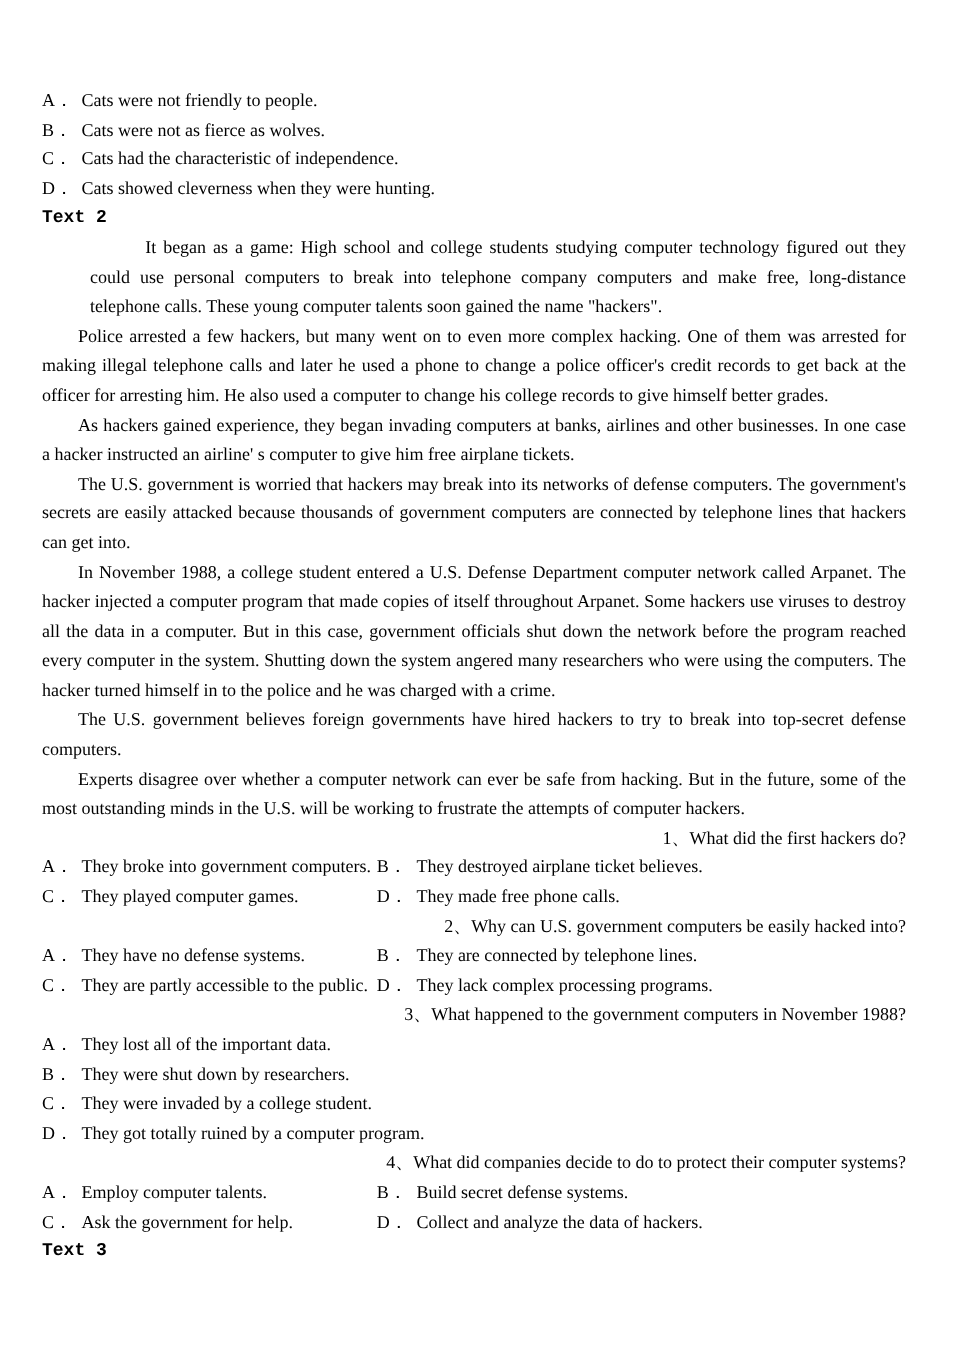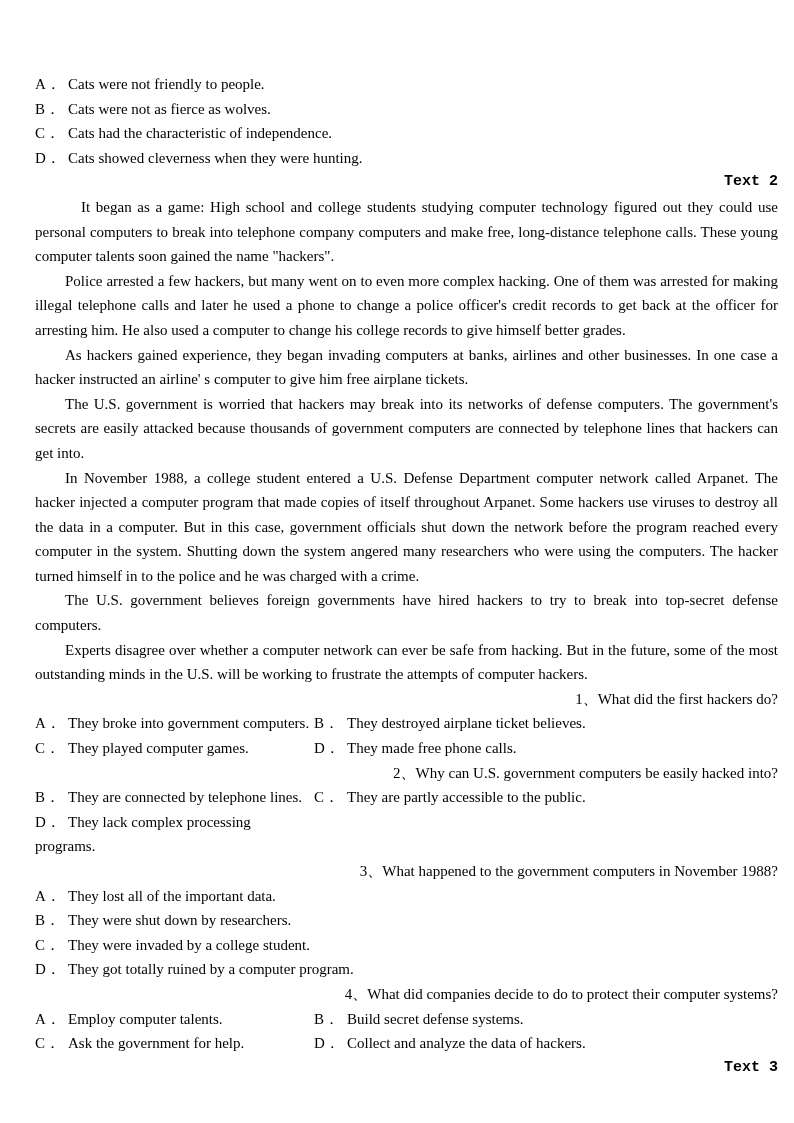--- a/index.html
+++ b/index.html
@@ -9,44 +9,45 @@
   }
   .page {
     width: 794px;
     height: 1123px;
     box-sizing: border-box;
     background: #ffffff;
     color: #000000;
     font-family: "Liberation Serif", "DejaVu Serif", serif;
     font-size: 15px;
     line-height: 24.6px;
-    padding: 72px 16px 0 35px;
+    padding: 72px 39px 0 35px;
     overflow: hidden;
   }
   .opt-line {
     text-align: left;
   }
   .opt-label {
     display: inline-block;
     min-width: 33px;
   }
   .text-heading {
-    text-align: right;
+    text-align: left;
     font-family: "Liberation Mono", "DejaVu Sans Mono", monospace;
     font-weight: 700;
     font-size: 15px;
     line-height: 24.6px;
   }
   p.para {
     margin: 0;
     text-align: justify;
     text-indent: 30px;
   }
   p.para-first {
     text-indent: 46px;
+    margin-left: 40px;
   }
   .question .stem {
     text-align: right;
   }
   .opts-grid {
     display: grid;
     grid-template-columns: 279px 1fr;
   }
 </style>
 </head>
@@ -79,20 +80,21 @@
       <div class="opt-line"><span class="opt-label">A．</span><span>They broke into government computers.</span></div>
       <div class="opt-line"><span class="opt-label">B．</span><span>They destroyed airplane ticket believes.</span></div>
       <div class="opt-line"><span class="opt-label">C．</span><span>They played computer games.</span></div>
       <div class="opt-line"><span class="opt-label">D．</span><span>They made free phone calls.</span></div>
     </div>
   </div>
 
   <div class="question">
     <div class="stem"><span>2、</span><span>Why can U.S. government computers be easily hacked into?</span></div>
     <div class="opts-grid">
+      <div class="opt-line"><span class="opt-label">A．</span><span>They have no defense systems.</span></div>
       <div class="opt-line"><span class="opt-label">B．</span><span>They are connected by telephone lines.</span></div>
       <div class="opt-line"><span class="opt-label">C．</span><span>They are partly accessible to the public.</span></div>
       <div class="opt-line"><span class="opt-label">D．</span><span>They lack complex processing programs.</span></div>
     </div>
   </div>
 
   <div class="question">
     <div class="stem"><span>3、</span><span>What happened to the government computers in November 1988?</span></div>
     <div>
       <div class="opt-line"><span class="opt-label">A．</span><span>They lost all of the important data.</span></div>

